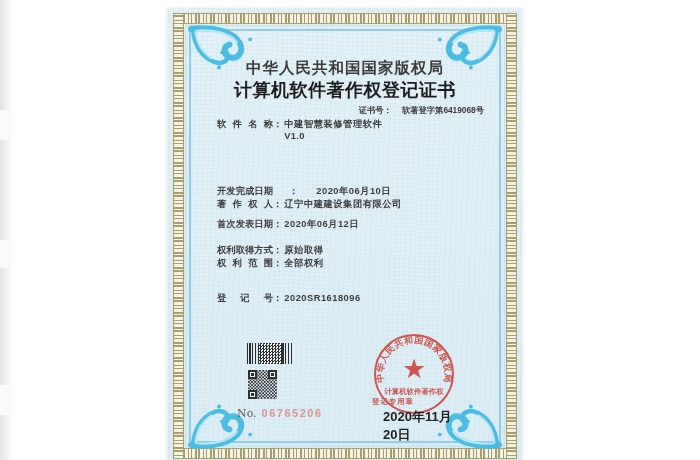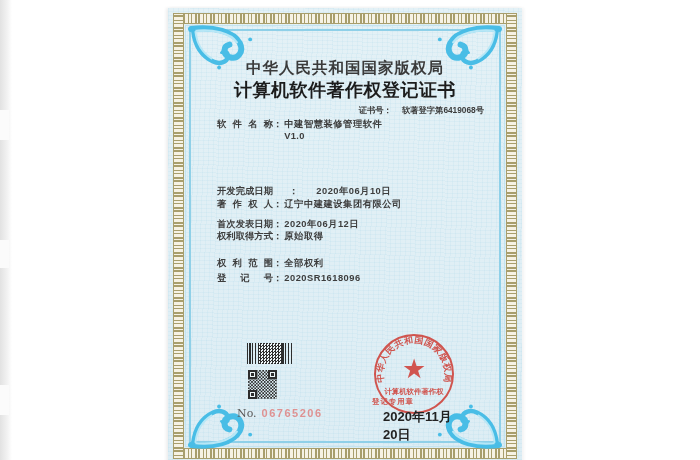--- a/index.html
+++ b/index.html
@@ -165,31 +165,31 @@
   <div class="row" style="top:177px;gap:16px;">
     <span class="lab">开发完成日期</span>
       <span class="col">：</span>
     <span class="val">2020年06月10日</span>
   </div>
   <div class="row" style="top:210px;">
     <span class="lab">首次发表日期</span>
       <span class="col">：</span>
     <span class="val">2020年06月12日</span>
   </div>
-  <div class="row" style="top:222px;">
+  <div class="row" style="top:236px;">
     <span class="lab">权利取得方式</span>
       <span class="col">：</span>
     <span class="val">原始取得</span>
   </div>
   <div class="row" style="top:249px;">
     <span class="lab">权利范围</span>
       <span class="col">：</span>
     <span class="val">全部权利</span>
   </div>
-  <div class="row" style="top:264px;justify-content:center;">
+  <div class="row" style="top:284px;justify-content:center;">
     <span class="lab">登记号</span>
       <span class="col">：</span>
     <span class="val">2020SR1618096</span>
   </div>
 
 
   <div class="barcode">
       <div class="dm"></div>
     </div>
   <div class="qr">

